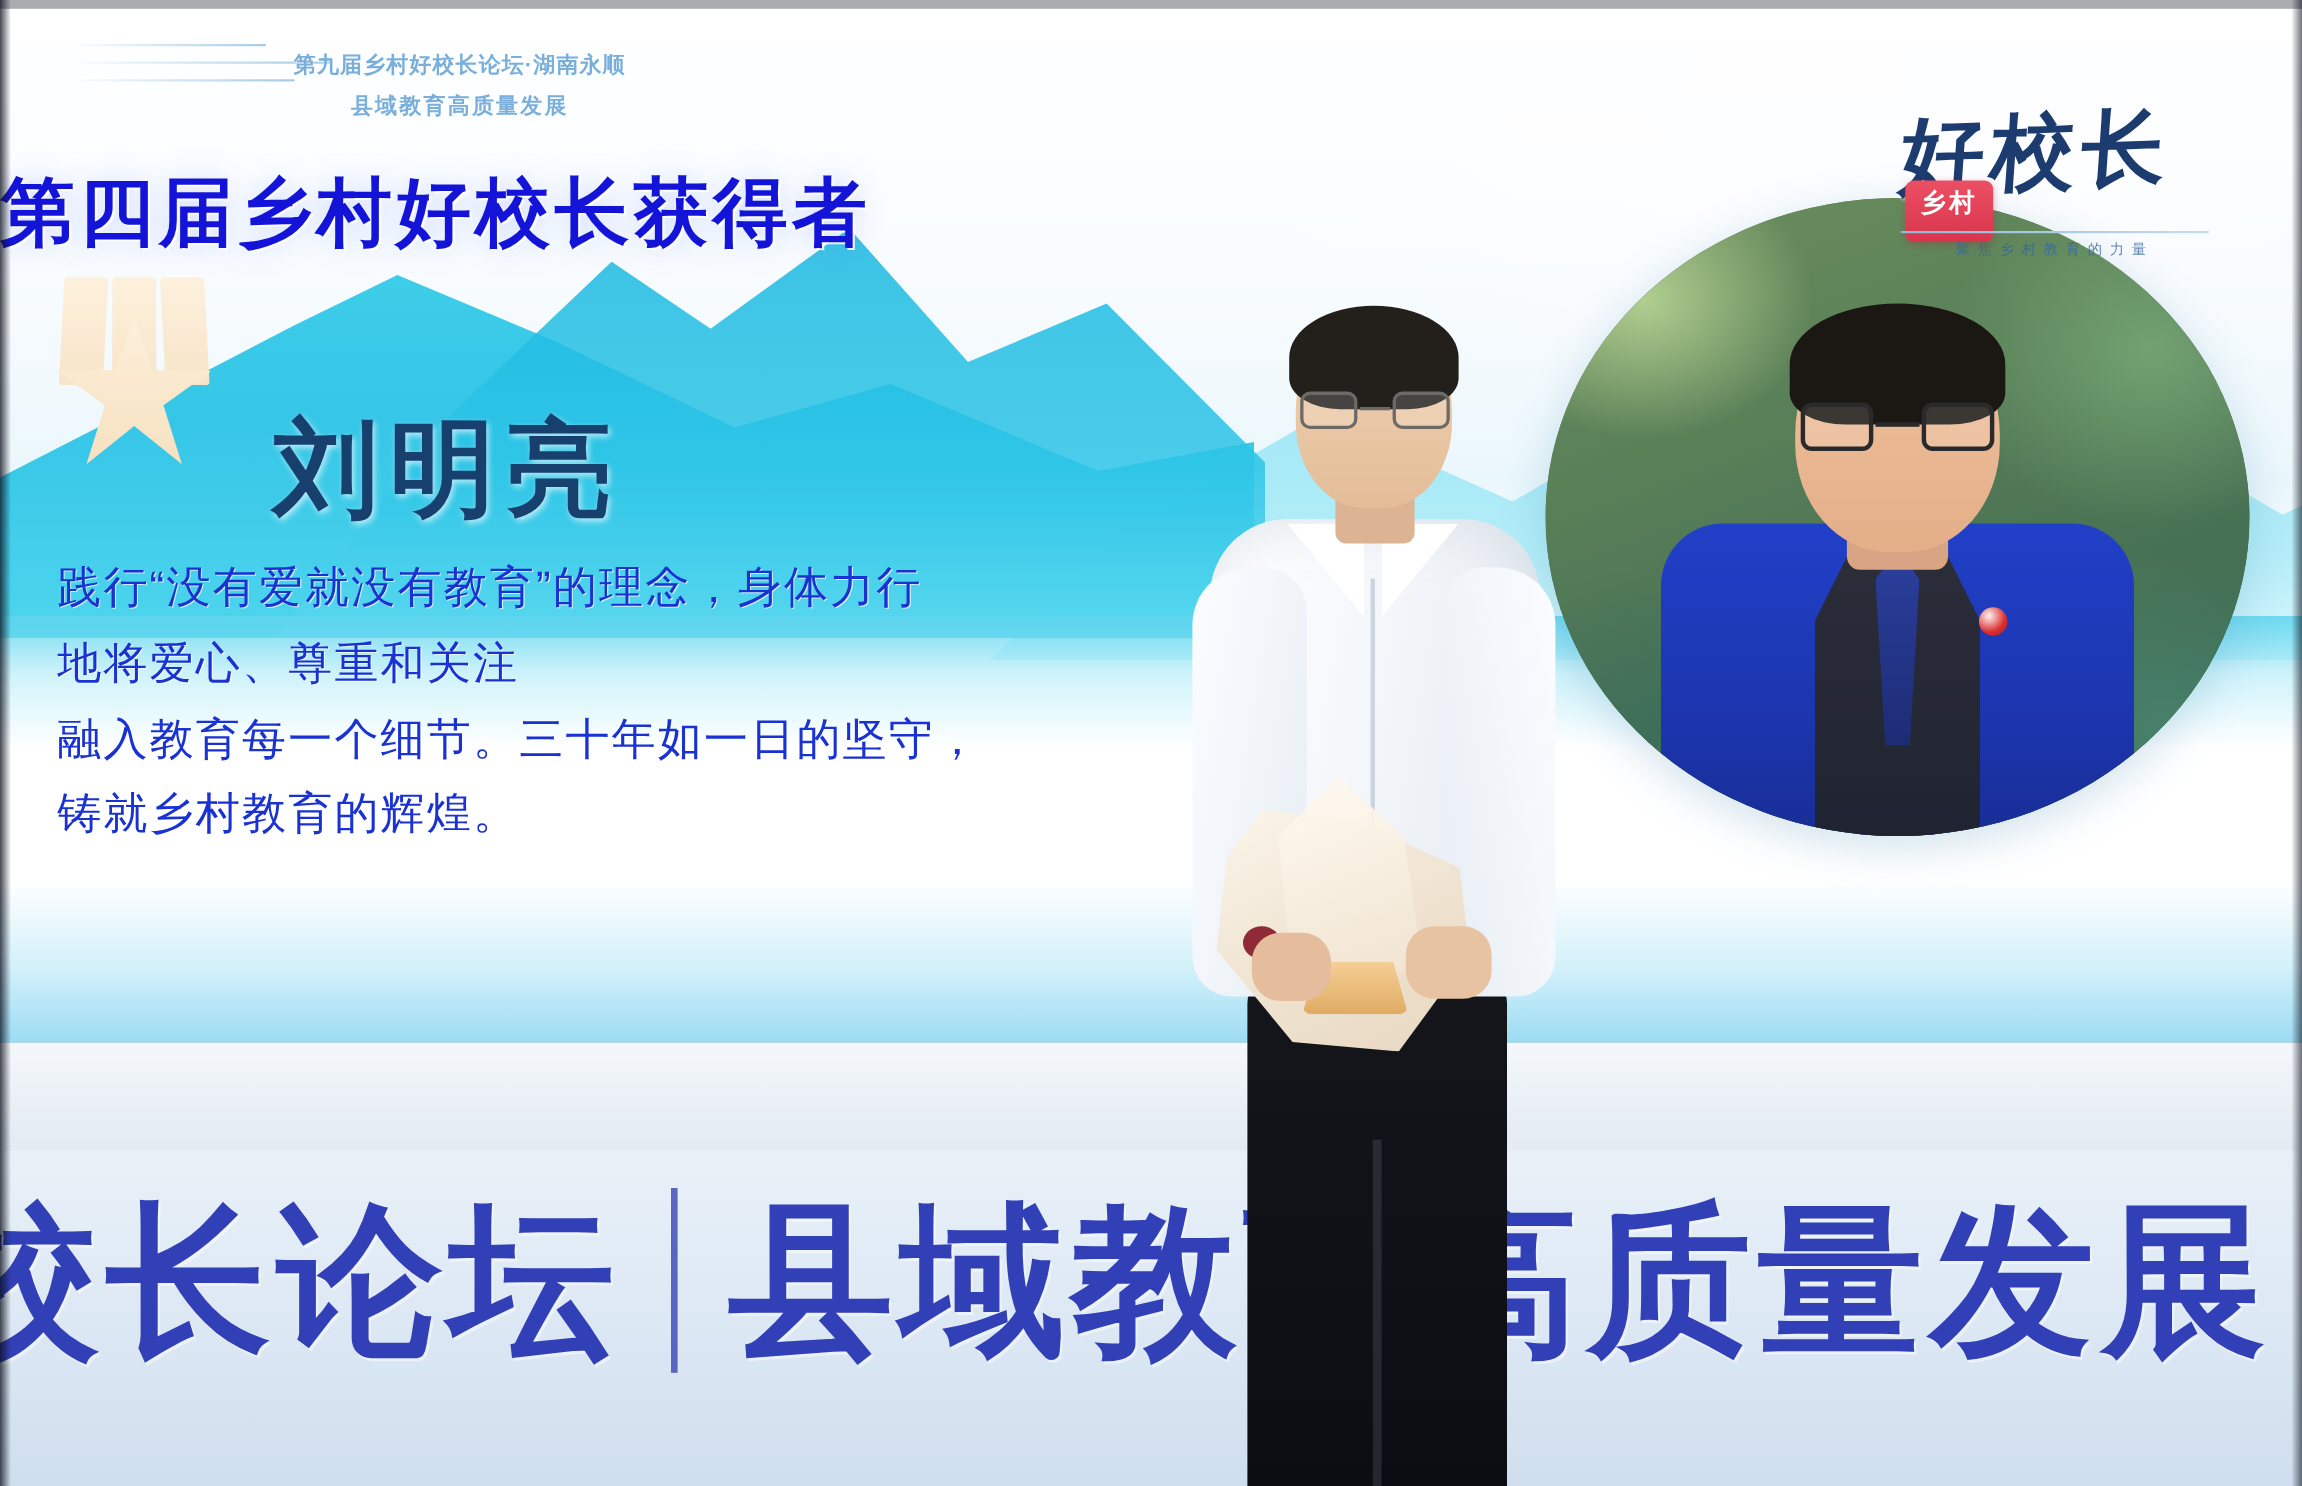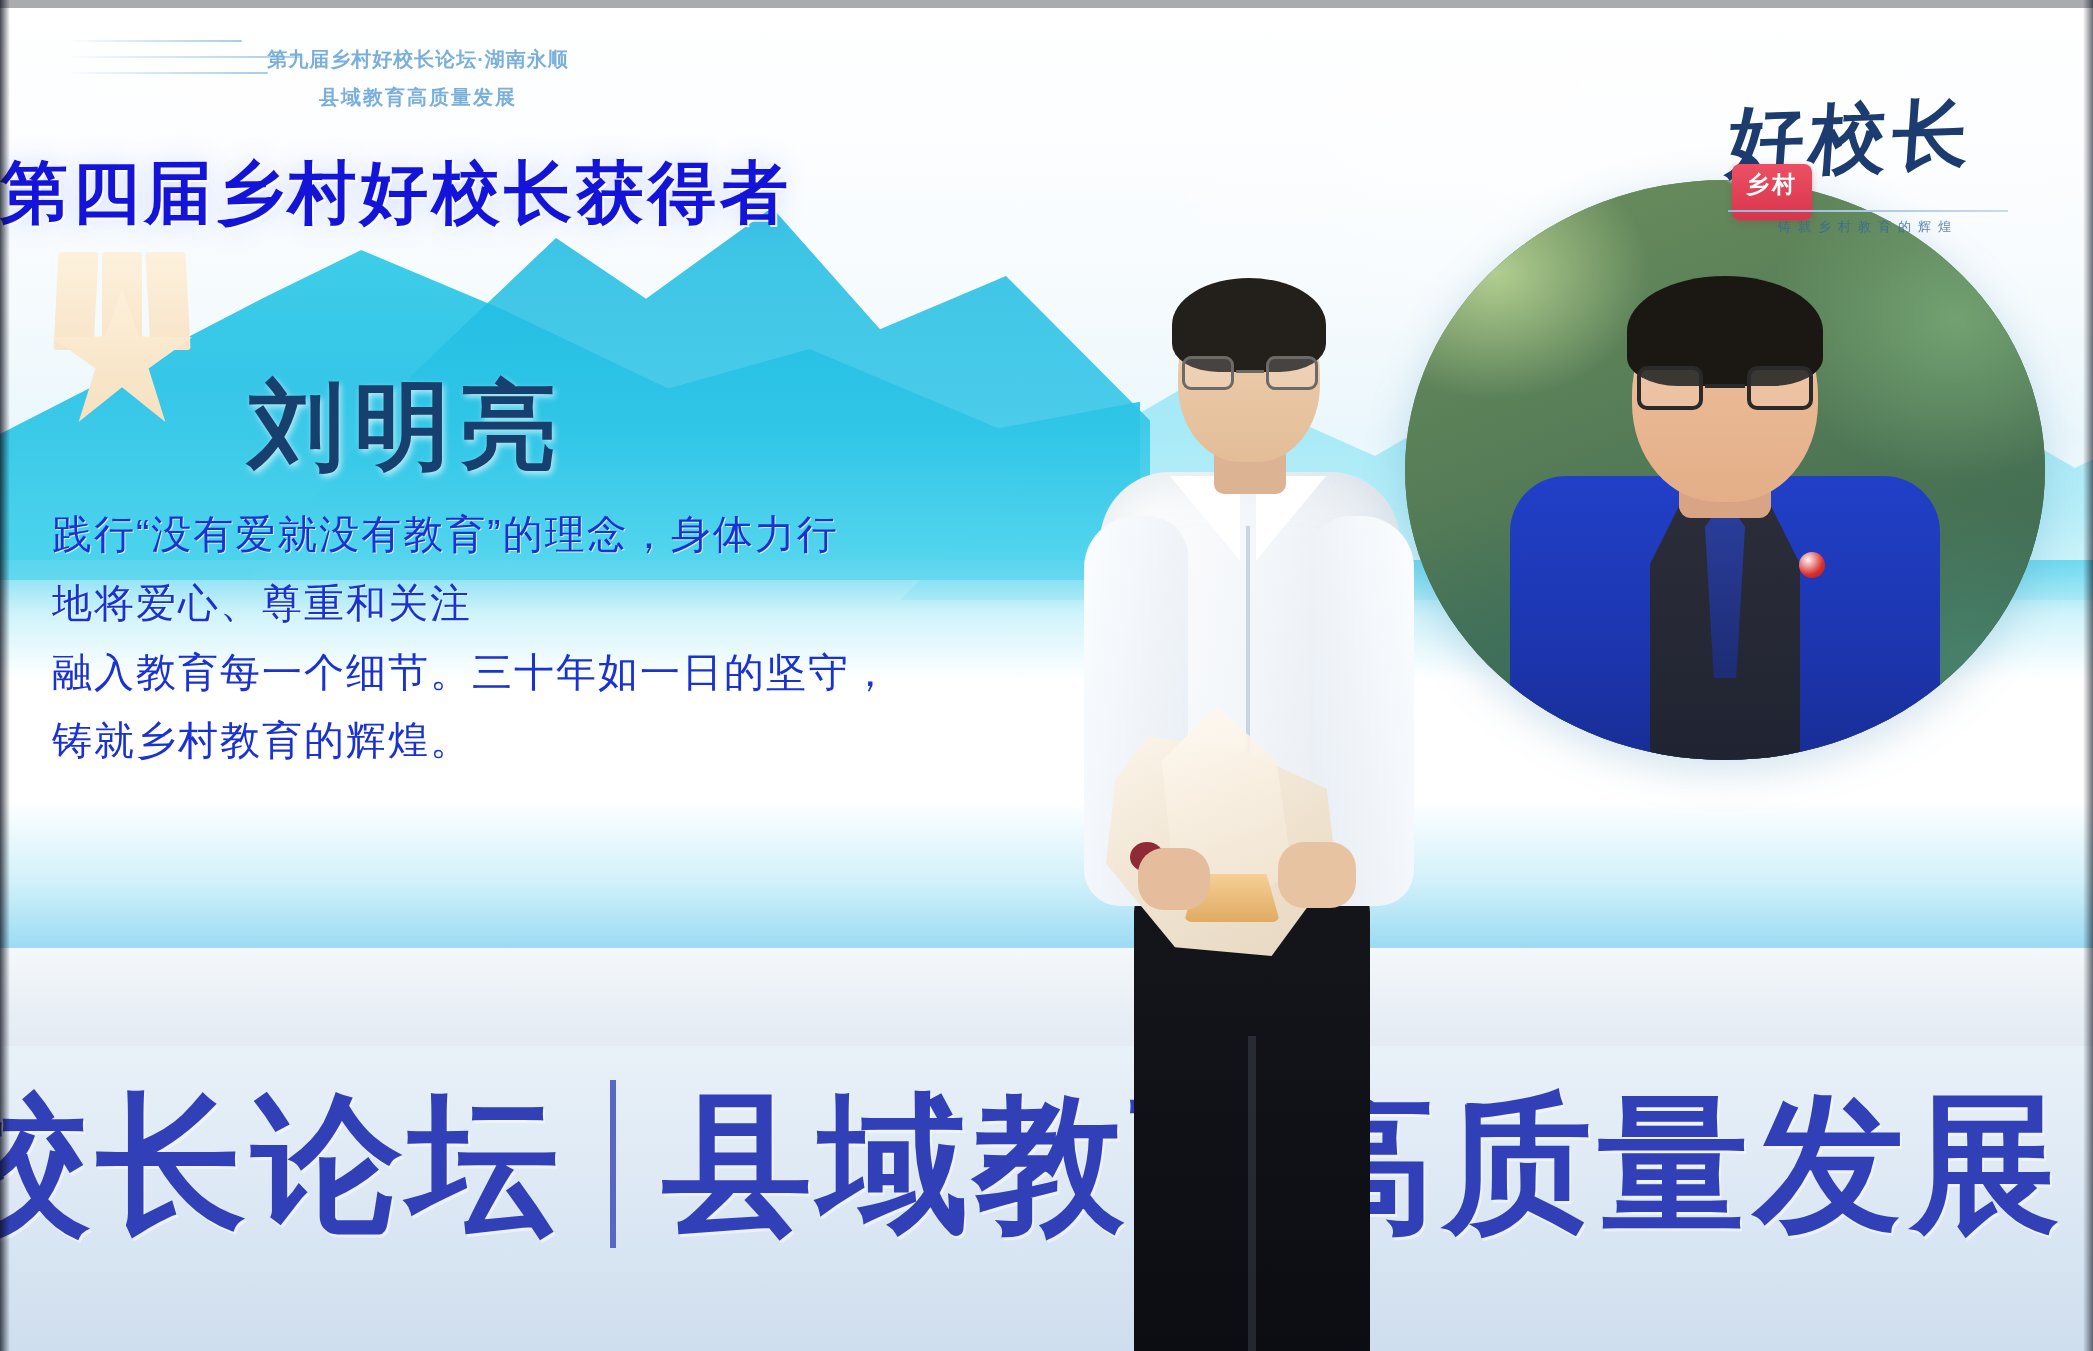--- a/index.html
+++ b/index.html
@@ -489,21 +489,21 @@
           <div class="bridge"></div>
           <div class="lens r"></div>
       </div>
       <div class="p-badge"></div>
     </div>
 
     <div class="logo-block">
       <div class="logo-cal">好校长</div>
       <div class="logo-badge">乡村</div>
       <div class="logo-rule"></div>
-      <div class="logo-tag">铸就乡村教育的辉煌</div>
+      <div class="logo-tag">聚焦乡村教育的力量</div>
     </div>
   </div>
 
   <div class="wall"></div>
 
   <div class="banner">
     <div class="banner-inner">
       <div class="banner-text">校长论坛</div>
       <div class="banner-div"></div>
       <div class="banner-text">县域教育高质量发展</div>

